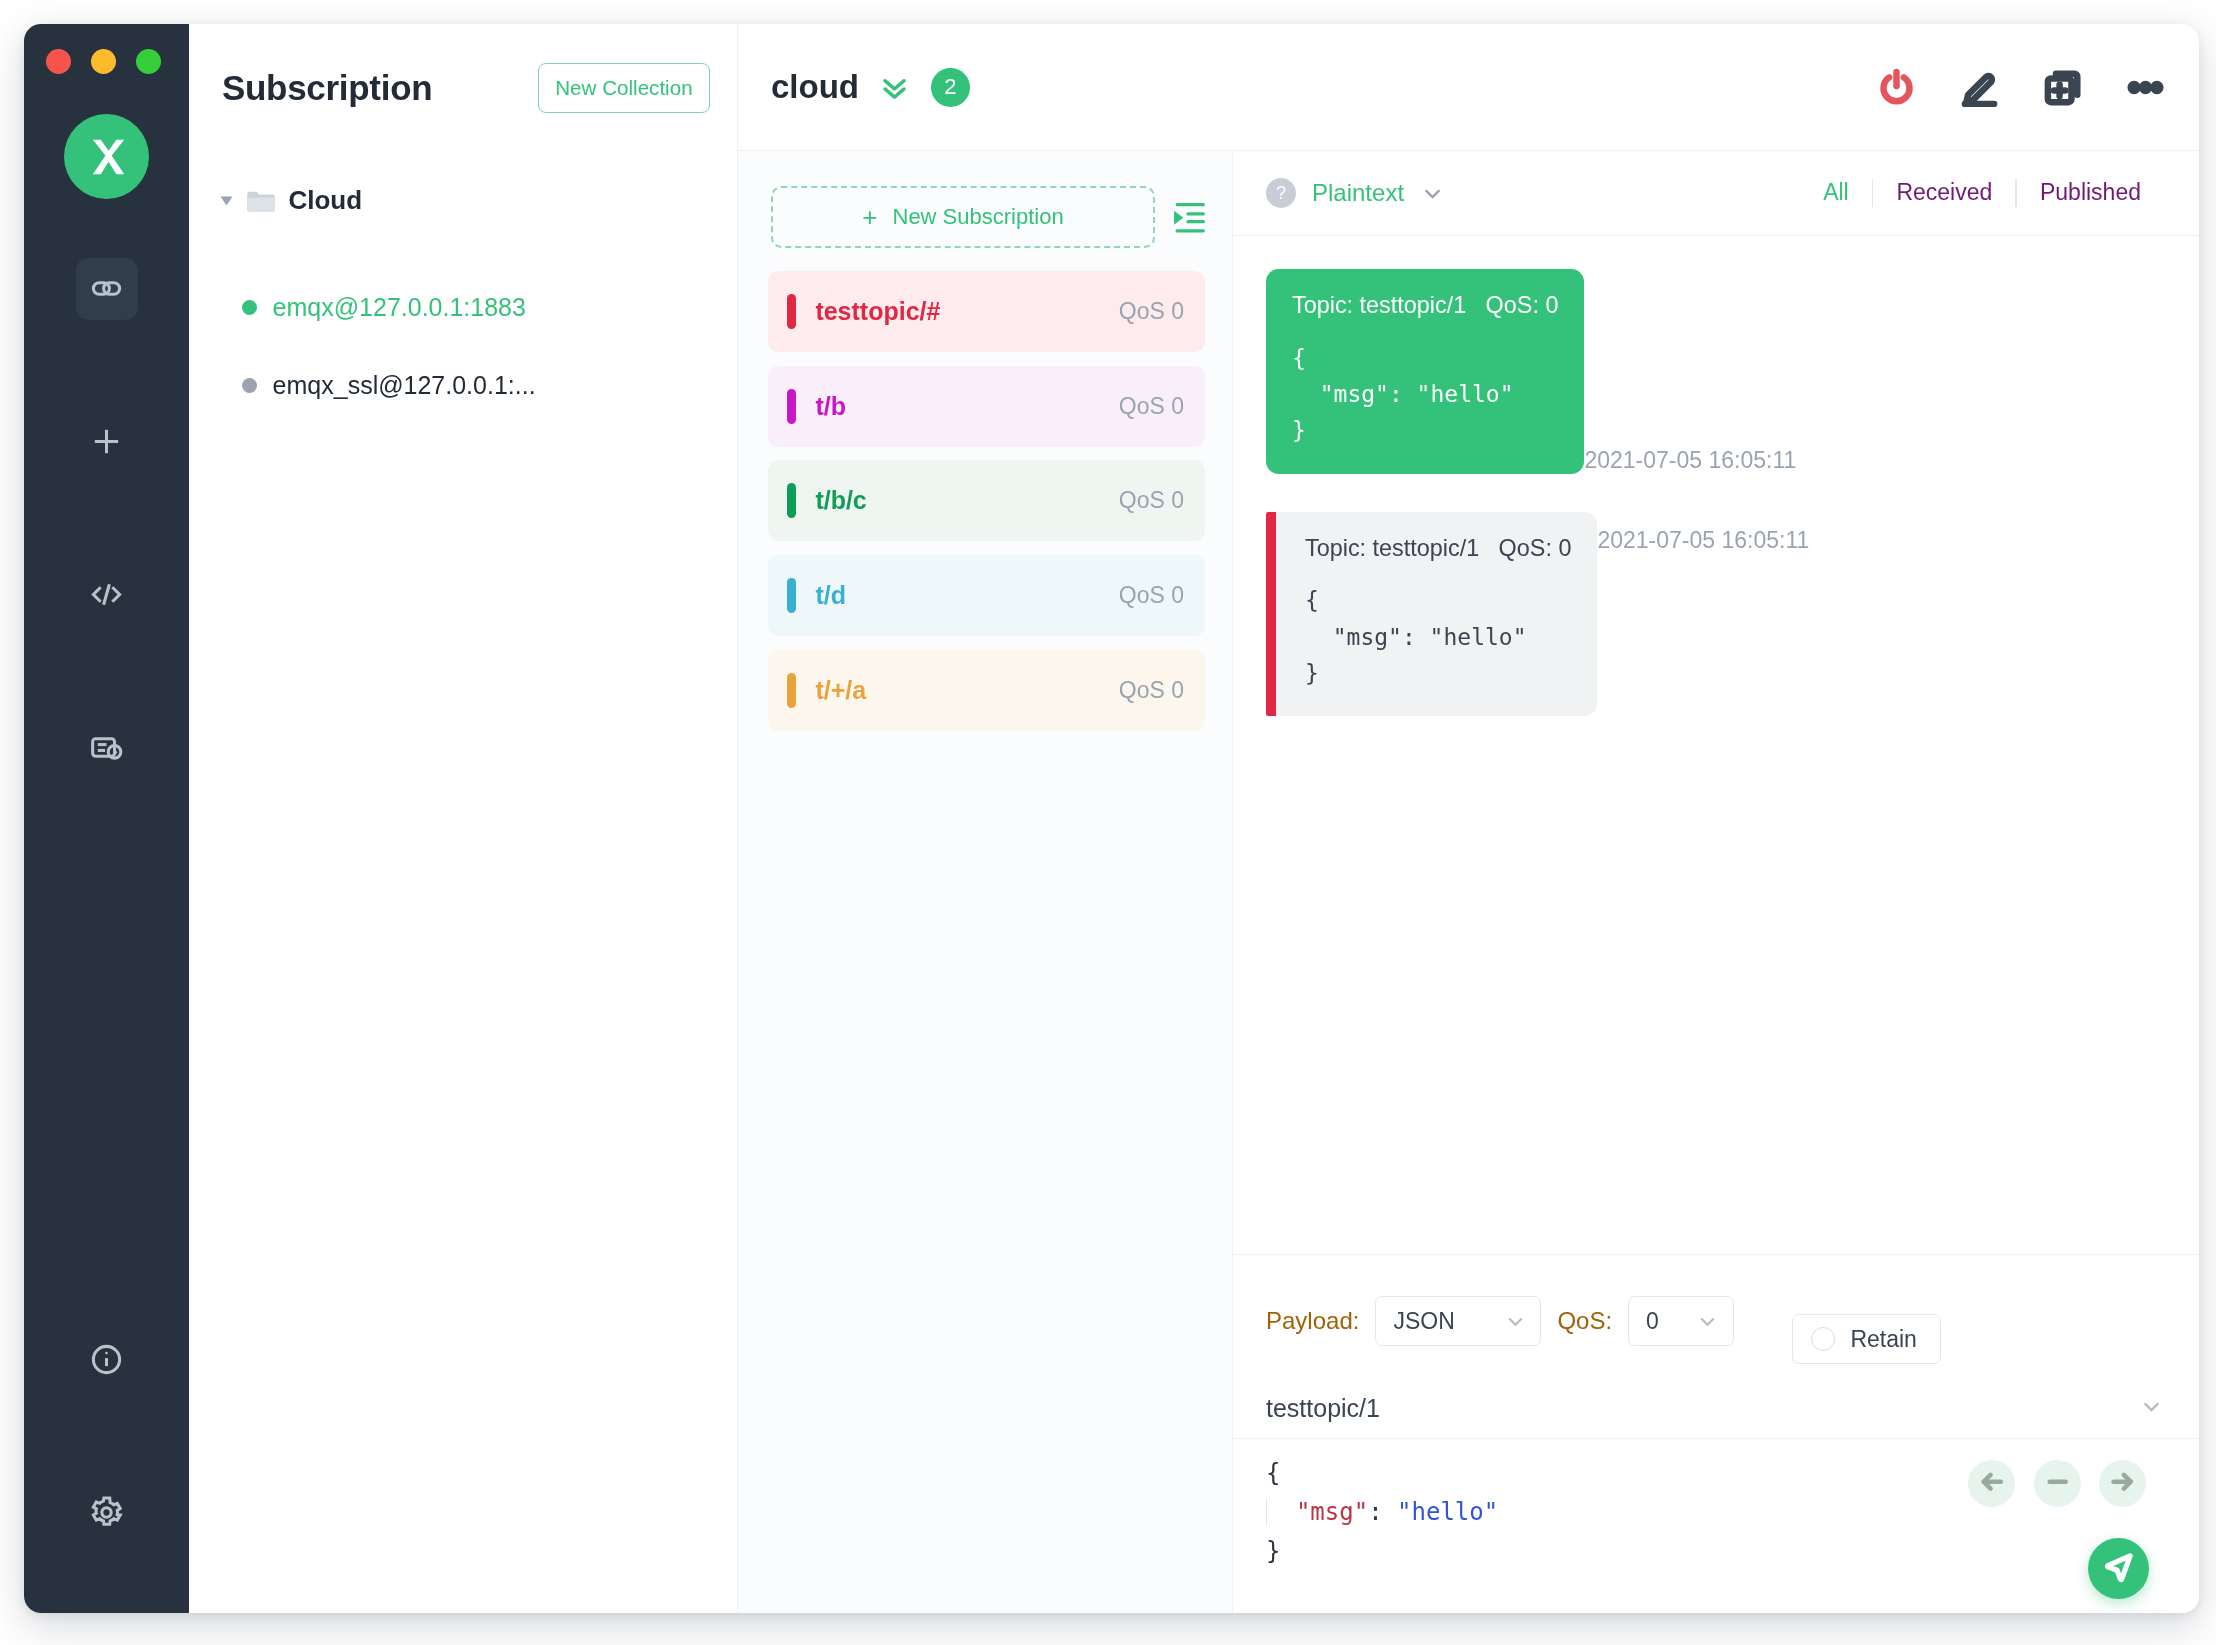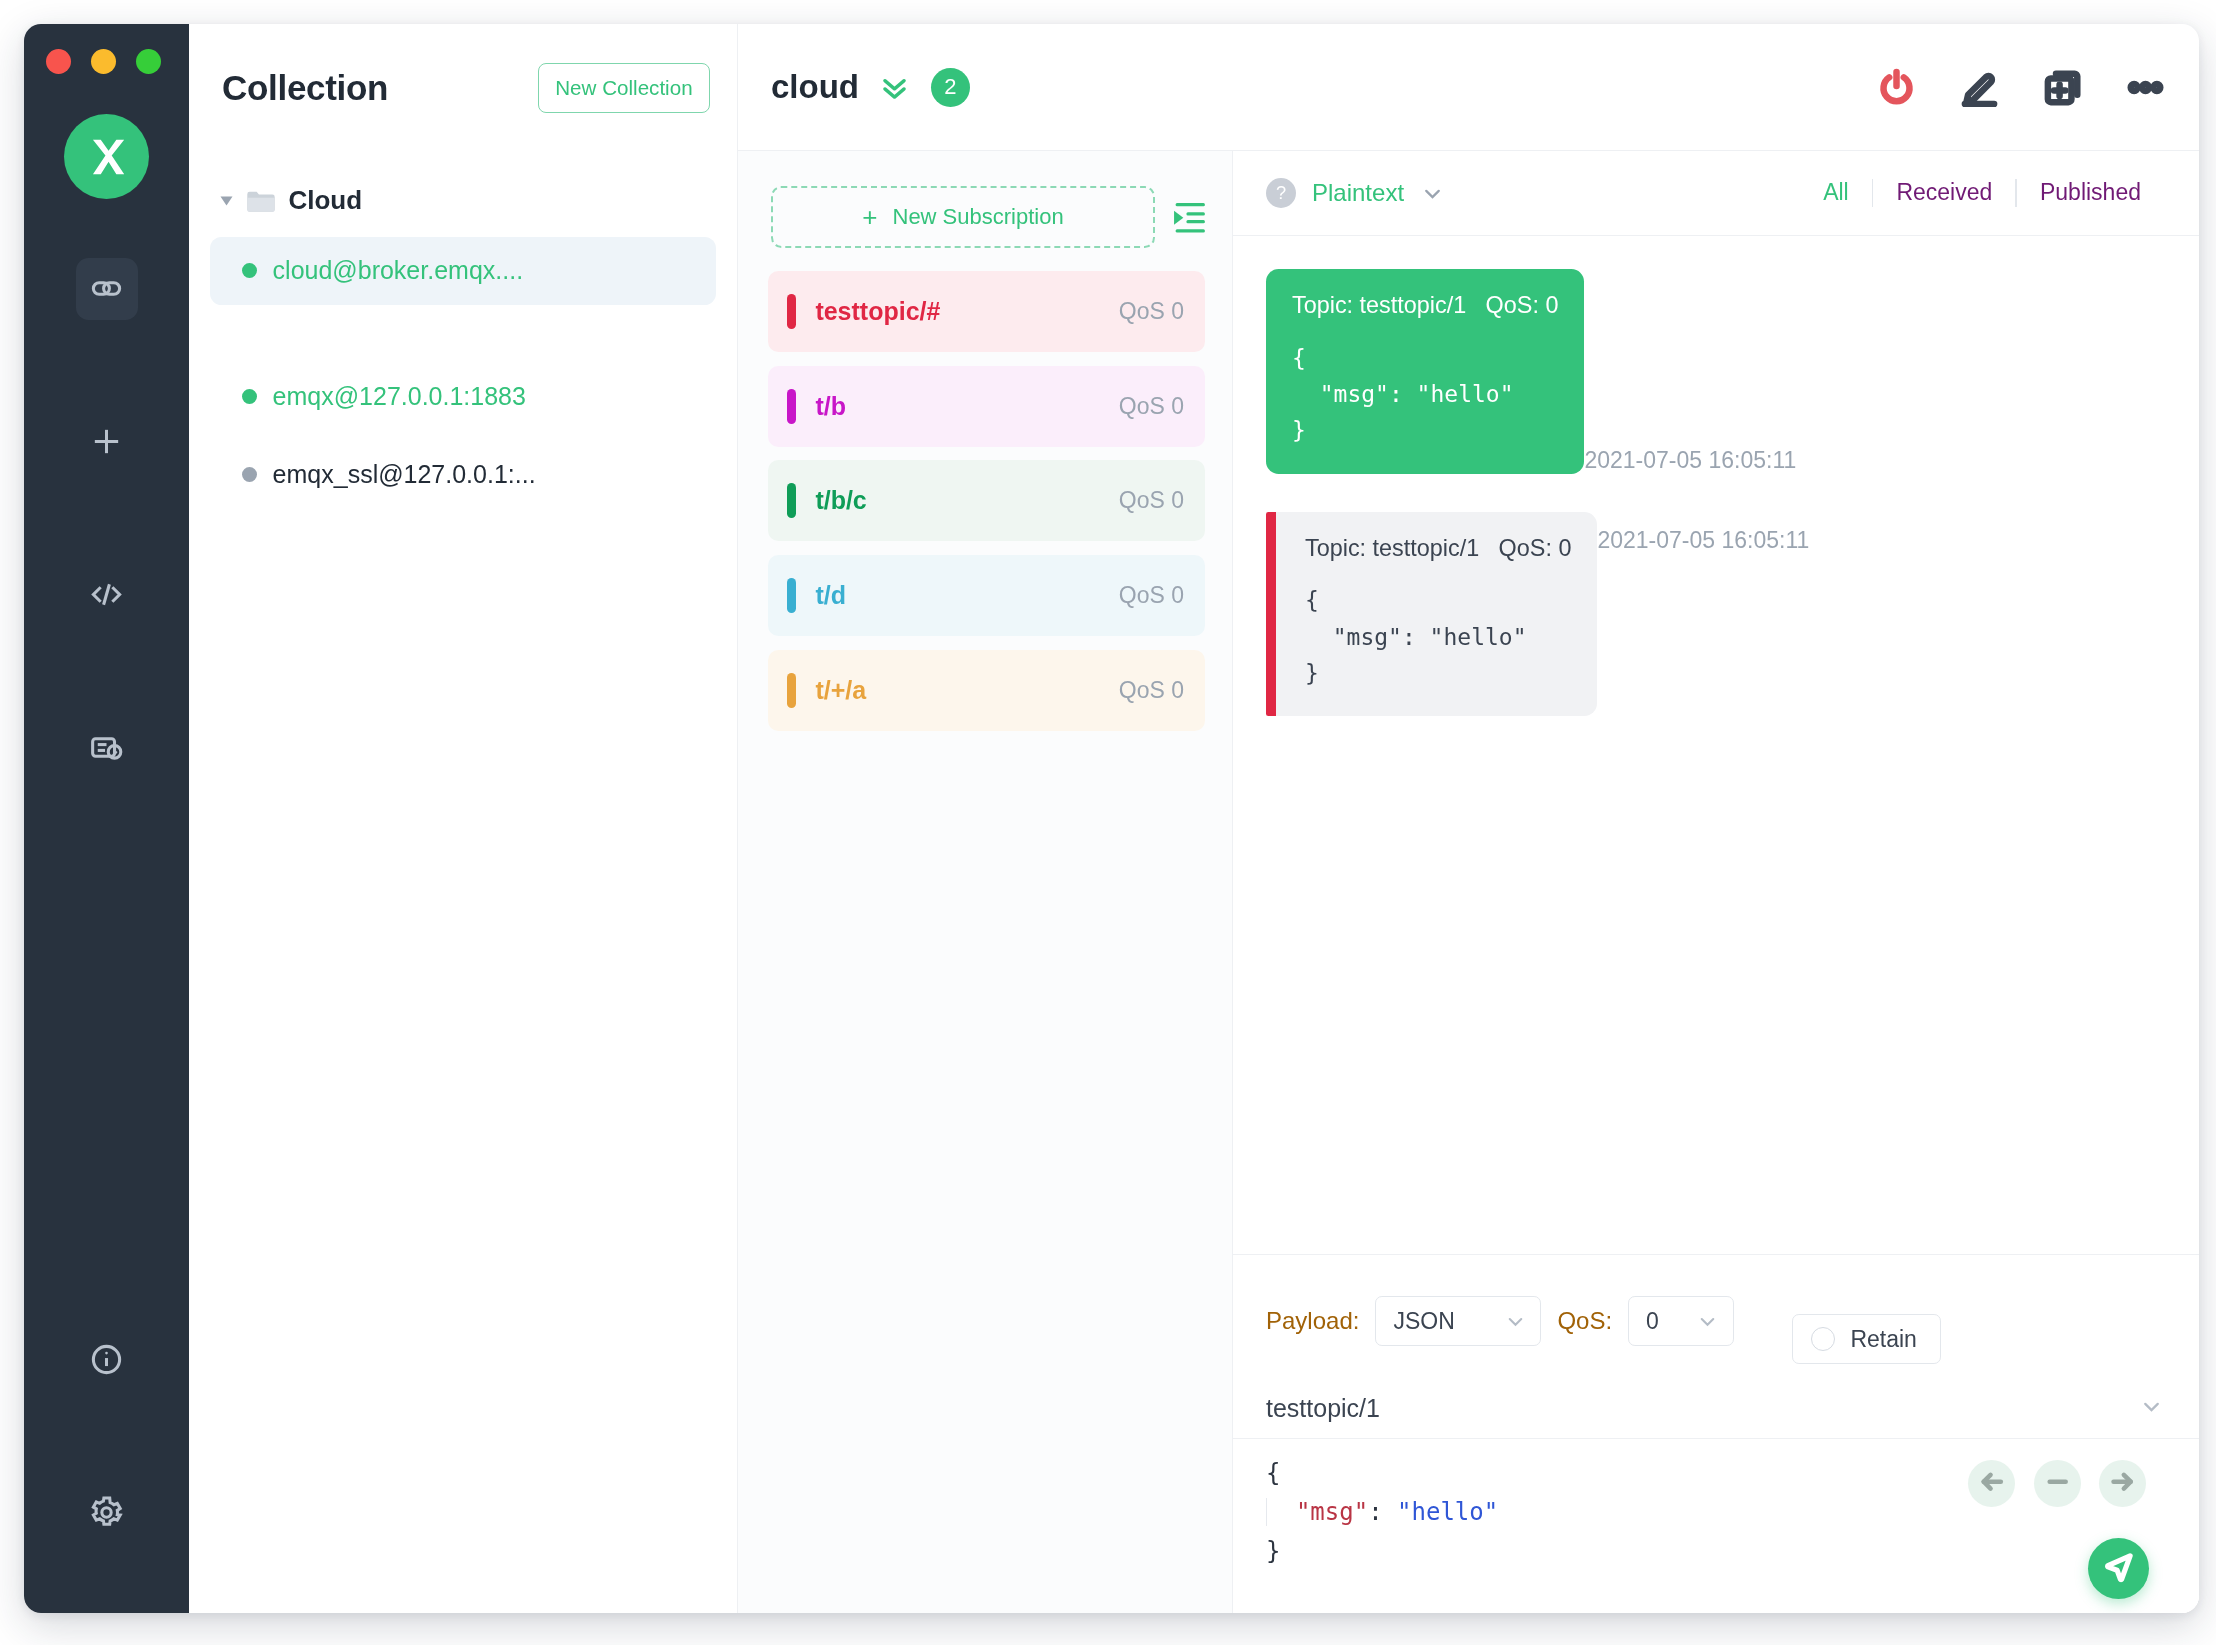--- a/index.html
+++ b/index.html
@@ -352,40 +352,36 @@
               <circle cx="12" cy="12" r="3.2"></circle>
               <path d="M19.4 13.5a7.6 7.6 0 0 0 0-3l2-1.2-2-3.5-2.3.9a7.6 7.6 0 0 0-2.6-1.5L14.2 2h-4l-.3 2.2a7.6 7.6 0 0 0-2.6 1.5l-2.3-.9-2 3.5 2 1.2a7.6 7.6 0 0 0 0 3l-2 1.2 2 3.5 2.3-.9a7.6 7.6 0 0 0 2.6 1.5l.3 2.2h4l.3-2.2a7.6 7.6 0 0 0 2.6-1.5l2.3.9 2-3.5z"></path>
             </svg>
           </span>
         </div>
       </div>
     </div>
 
     <div class="conn-panel">
       <div class="conn-head">
-        <div class="conn-title">Collection</div>
+        <div class="conn-title">Subscription</div>
         <button class="new-collection">New Collection</button>
       </div>
       <div class="conn-body">
 
         <div class="folder-row">
           <span class="caret"></span>
           <span class="folder-ico">
             <svg viewBox="0 0 26 21" width="30" height="24">
               <path d="M1 4.5a2 2 0 0 1 2-2h6.2l2 2.4H23a2 2 0 0 1 2 2V18a2 2 0 0 1-2 2H3a2 2 0 0 1-2-2z" fill="#ccd3da"></path>
               <path d="M1 7.6h24V18a2 2 0 0 1-2 2H3a2 2 0 0 1-2-2z" fill="#dde2e8"></path>
             </svg>
           </span>
           <span class="folder-name">Cloud</span>
         </div>
 
-        <div class="conn-item on selected">
-          <span class="bullet"></span>
-          <span class="label">cloud@broker.emqx....</span>
-        </div>
 
         <div class="folder-gap"></div>
 
 
         <div class="conn-item on">
           <span class="bullet"></span>
           <span class="label">emqx@127.0.0.1:1883</span>
         </div>
 
         <div class="conn-item off">

